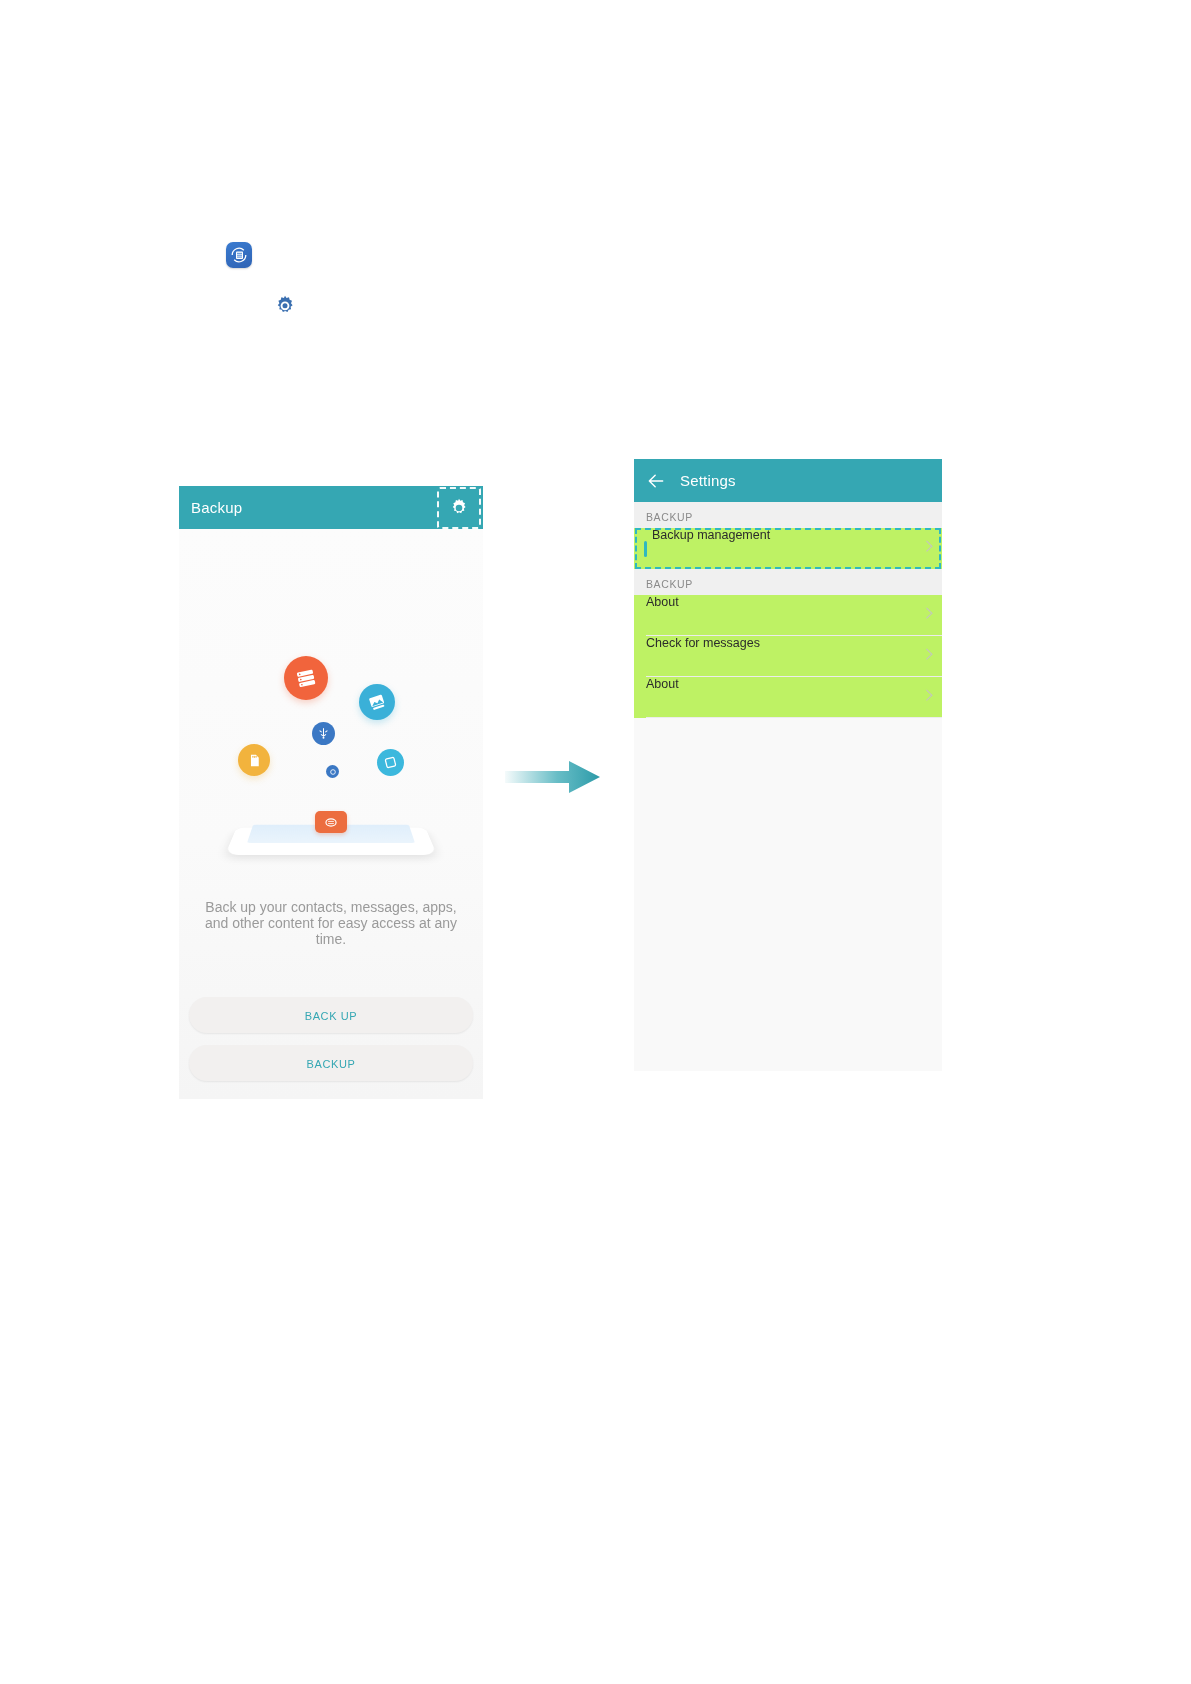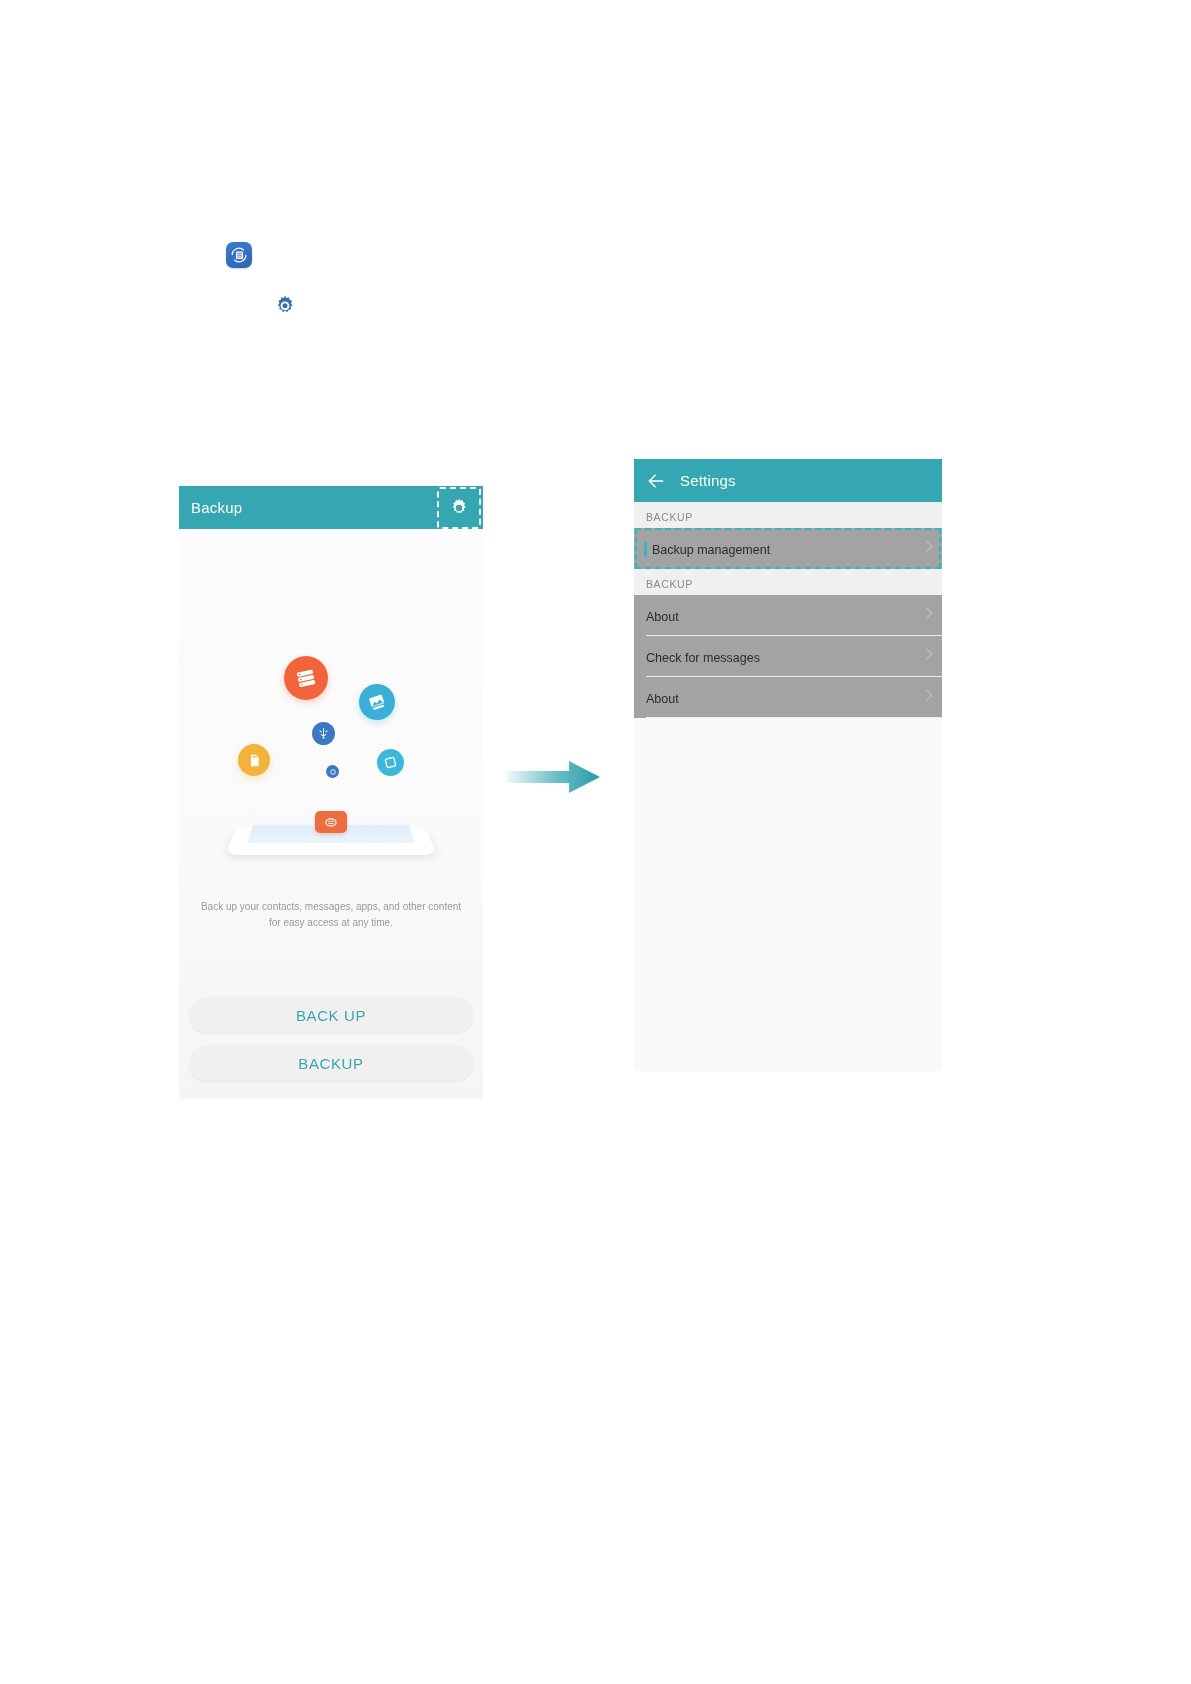--- a/index.html
+++ b/index.html
@@ -166,42 +166,42 @@
     box-shadow: 0 2px 4px rgba(236,109,63,.3);
     display: flex; align-items: center; justify-content: center;
   }
 
   .caption {
     position: absolute;
     left: 16px;
     right: 16px;
     top: 370px;
     text-align: center;
-    font-size: 10px;
+    font-size: 14px;
     line-height: 16px;
     color: #9a9a9a;
   }
 
   .btns {
     position: absolute;
     left: 10px;
     right: 10px;
     bottom: 18px;
   }
   .pill {
     display: block;
     width: 100%;
     box-sizing: border-box;
     height: 36px;
     line-height: 36px;
     text-align: center;
     border-radius: 20px;
     background: #f2f0ef;
     color: #35a7b3;
-    font-size: 15px;
+    font-size: 11px;
     letter-spacing: 0.6px;
     border: none;
     box-shadow: 0 1px 2px rgba(0,0,0,0.07);
     font-family: "Liberation Sans", sans-serif;
     margin-bottom: 12px;
     cursor: pointer;
   }
   .pill:last-child { margin-bottom: 0; }
 
   
@@ -212,25 +212,25 @@
   }
   .sec-head {
     padding: 9px 12px 5px 12px;
     font-size: 10.5px;
     letter-spacing: 0.6px;
     color: #8a8a8a;
     background: #f0f0f0;
   }
   .row {
     position: relative;
-    background: #a3a3a3;
+    background: #bef264;
     height: 41px;
     display: flex;
-    align-items: flex-end;
-    padding: 12px 12px;
+    align-items: flex-start;
+    padding: 0 12px;
     box-sizing: border-box;
     font-size: 12.5px;
     color: #2b2b2b;
   }
   .row .sep {
     position: absolute;
     left: 12px; right: 0; bottom: 0;
     height: 1px;
     background: #ececec;
   }

